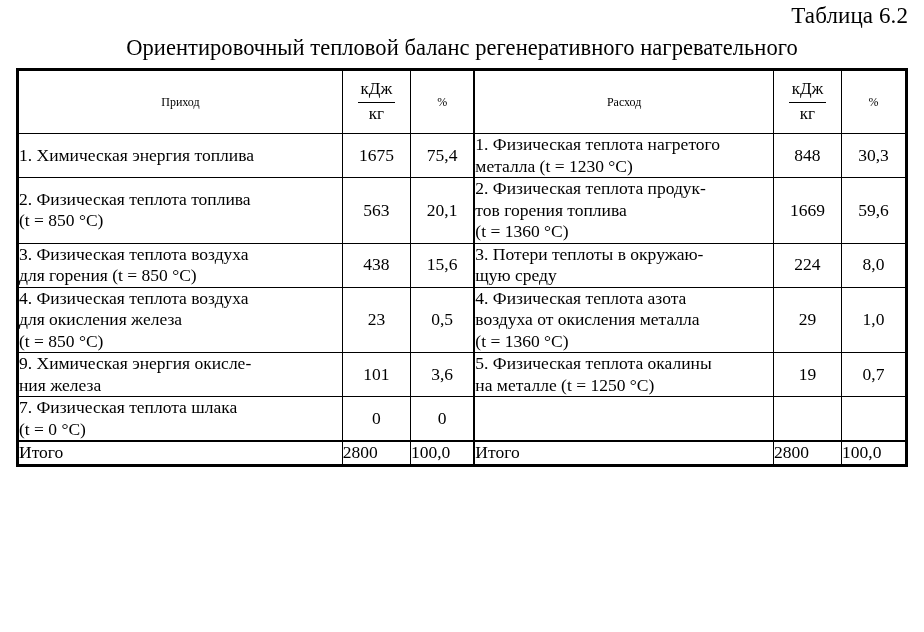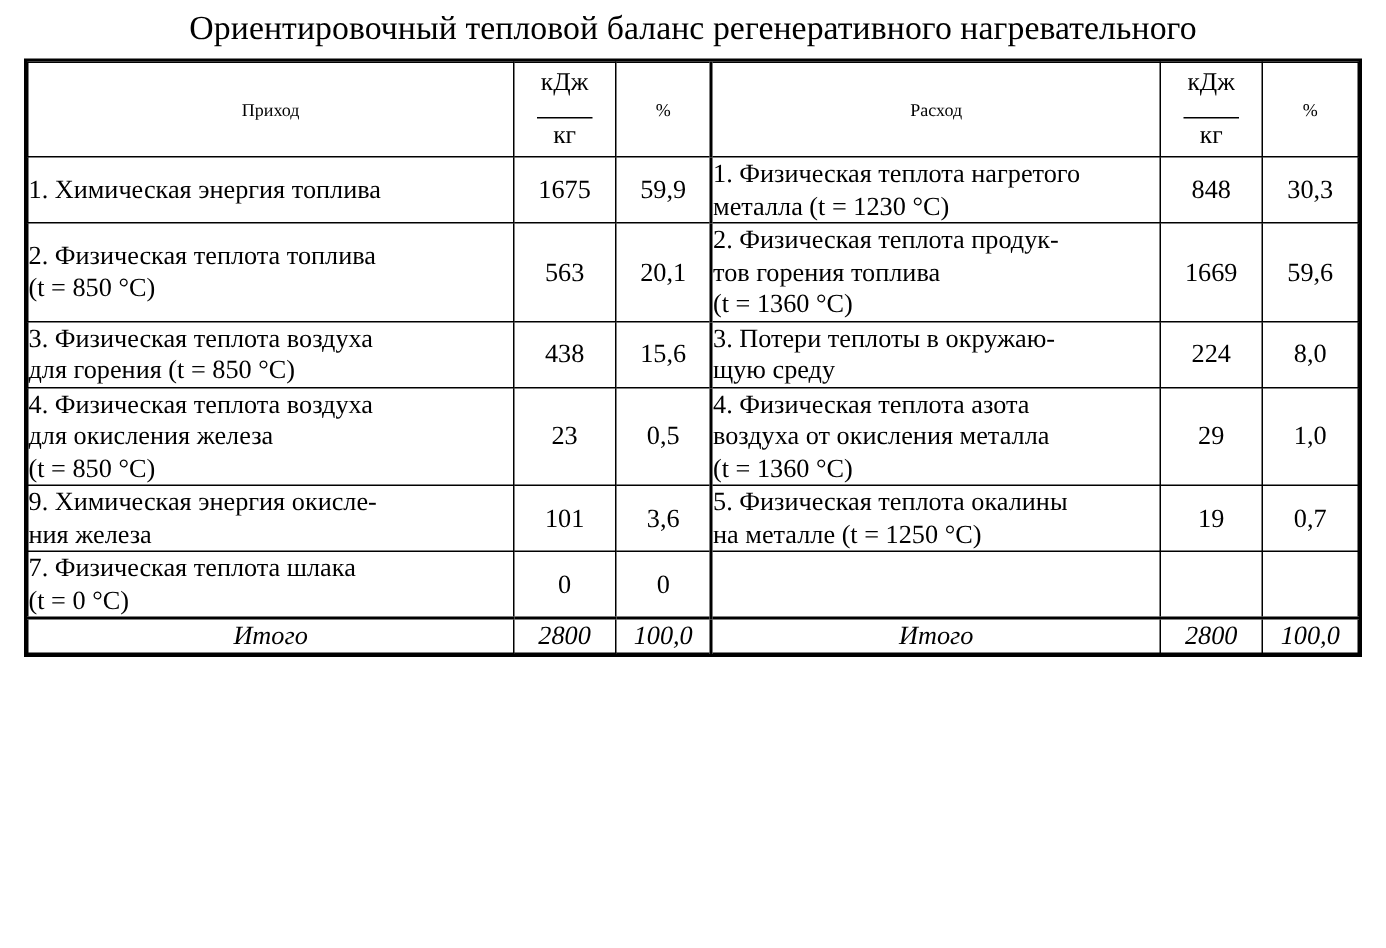--- a/index.html
+++ b/index.html
@@ -77,59 +77,59 @@
   .cell-num {
     text-align: center;
     padding: 3px 2px 4px 2px;
   }
   .cell-head {
     text-align: center;
     padding: 6px 4px;
     height: 62px;
   }
   .cell-total {
-    text-align: center;
+    text-align: left;
     padding: 4px 4px 5px 4px;
-    font-style: italic;
   }
 
   
   .sep-left {
     border-right: 2.5px solid #000 !important;
   }
   .row-total td {
     border-top: 2.5px solid #000 !important;
   }
 
   
   .frac {
     display: inline-block;
     text-align: center;
     line-height: 1;
     font-size: 17px;
   }
   .frac .num {
     display: block;
-    padding: 0 3px 15px 3px;
+    padding: 0 3px 5px 3px;
     border-bottom: 1.4px solid #000;
   }
   .frac .den {
     display: block;
     padding: 2px 3px 0 3px;
     font-family: Liberation Serif, serif;
   }
   .hdr-label {
     font-size: 12px;
   }
 </style>
 </head>
 <body>
 
 <div class="page">
 
+  <div class="table-number">Таблица 6.2</div>
 
   <div class="doc-title">
     <span>Ориентировочный тепловой баланс регенеративного нагревательного</span>
   </div>
 
   <div class="tbl-wrap">
     <table class="balance">
       <colgroup>
         <col class="c-name-l">
           <col class="c-kdj-l">
@@ -166,21 +166,21 @@
           </th>
         </tr>
       </thead>
       <tbody>
 
       <tr>
             <td class="cell-text">
               <div>1. Химическая энергия топлива</div>
             </td>
             <td class="cell-num">1675</td>
-            <td class="cell-num sep-left">59,9</td>
+            <td class="cell-num sep-left">75,4</td>
             <td class="cell-text">
               <div>1. Физическая теплота нагретого</div>
               <div>металла (t = 1230 °C)</div>
             </td>
             <td class="cell-num">848</td>
             <td class="cell-num">30,3</td>
           </tr>
           <tr>
             <td class="cell-text">
               <div>2. Физическая теплота топлива</div>

